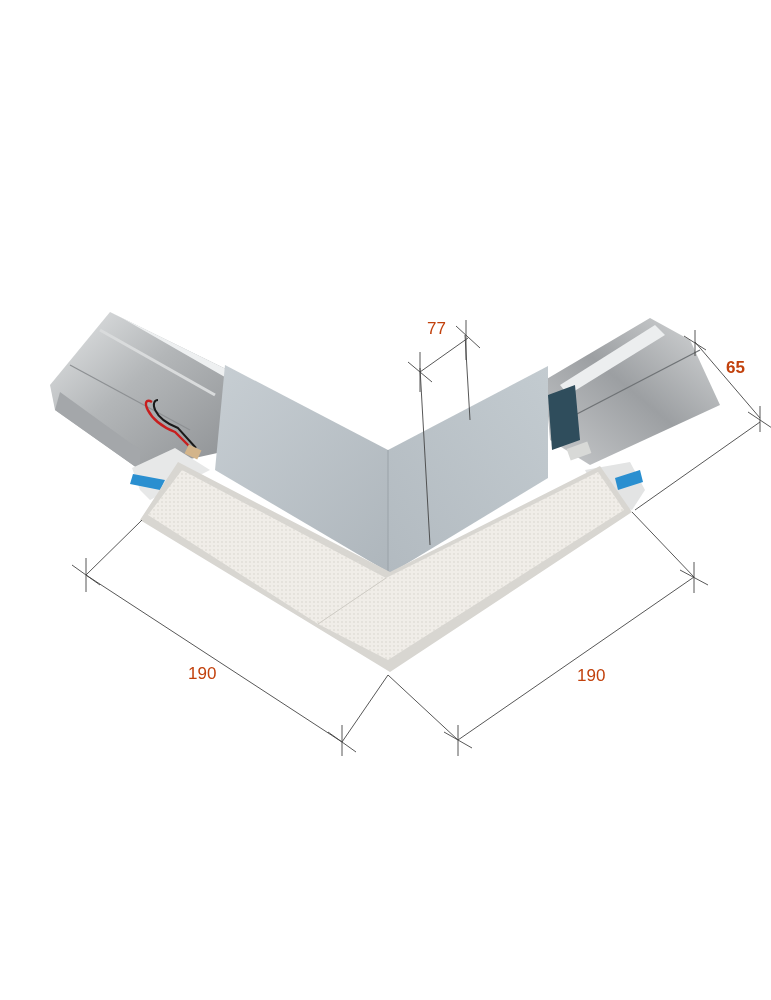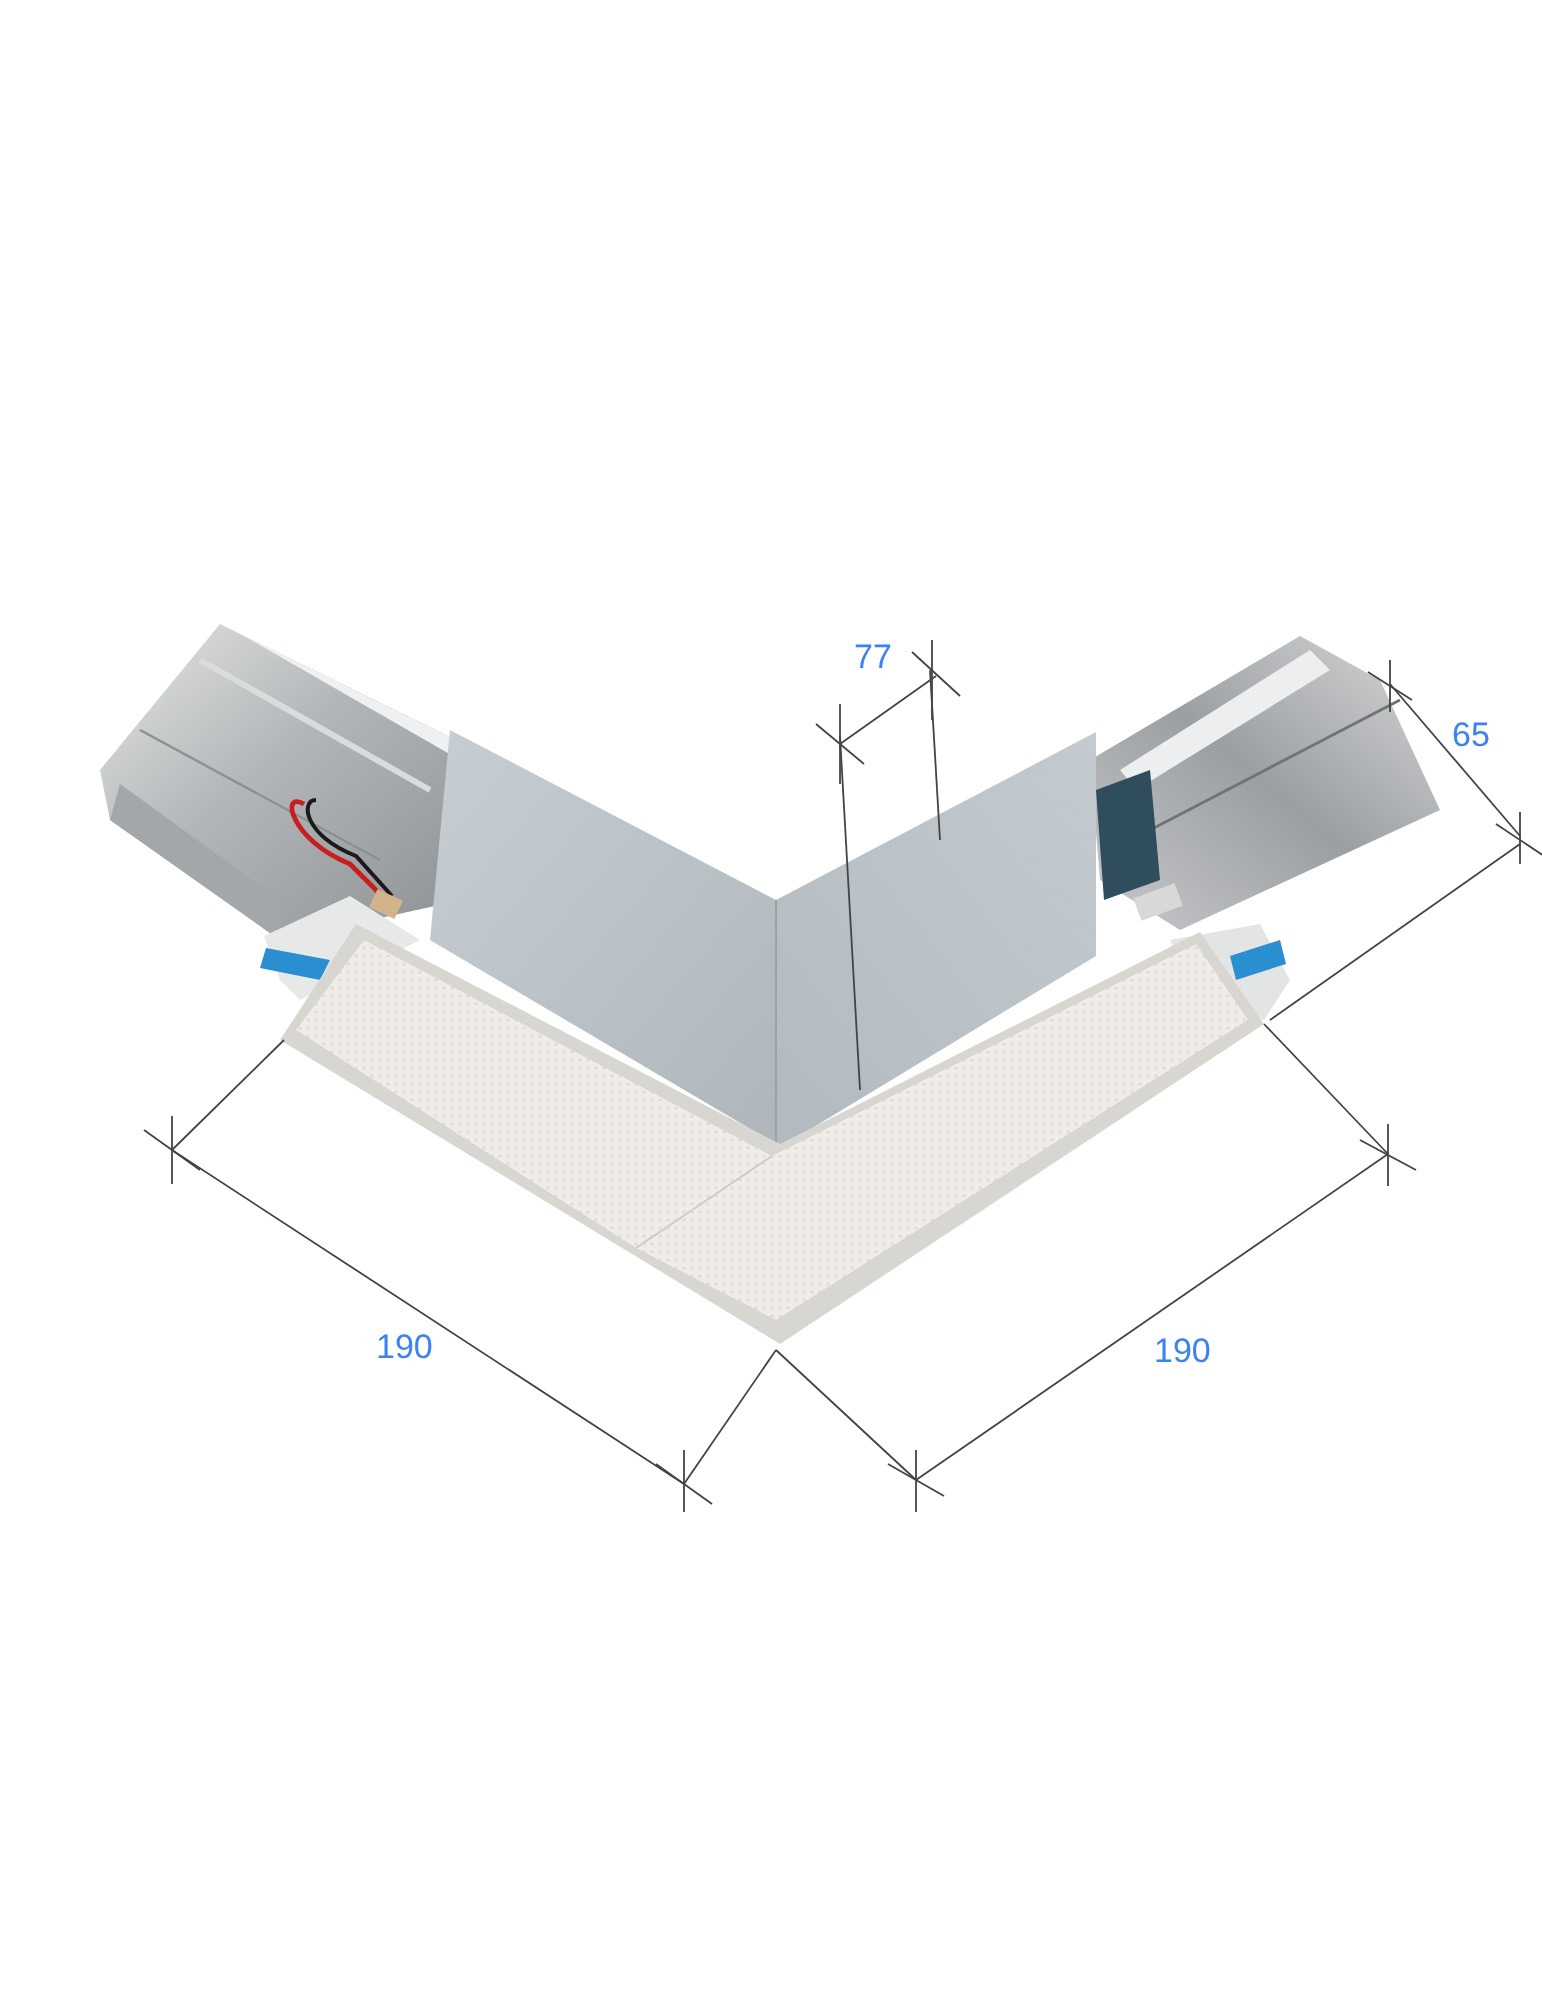--- a/index.html
+++ b/index.html
@@ -1,22 +1,22 @@
 <!DOCTYPE html>
 <html><head>
   <meta charset="utf-8">
   <style>
     html, body { margin: 0; padding: 0; background: #ffffff; }
     body { width: 771px; height: 1000px; overflow: hidden; position: relative;
            font-family: "Liberation Sans", sans-serif; }
     #drawing { position: absolute; left: 0; top: 0; width: 771px; height: 1000px; }
     .dim-label { position: absolute; font-family: "Liberation Sans", sans-serif;
-                 font-size: 17px; color: #3b82f6; line-height: 1; }
+                 font-size: 17px; color: #c2410c; line-height: 1; }
     #lbl-77  { left: 427px; top: 320px; }
-    #lbl-65  { left: 726px; top: 359px; }
+    #lbl-65  { left: 726px; top: 359px; font-weight: bold; }
     #lbl-190l{ left: 188px; top: 665px; }
     #lbl-190r{ left: 577px; top: 667px; }
   </style>
 </head>
 <body>
 
 <svg id="drawing" viewBox="0 0 771 1000" xmlns="http://www.w3.org/2000/svg">
   <defs>
     <linearGradient id="alu" x1="0" y1="0" x2="1" y2="1">
       <stop offset="0" stop-color="#e4e6e7"></stop>

